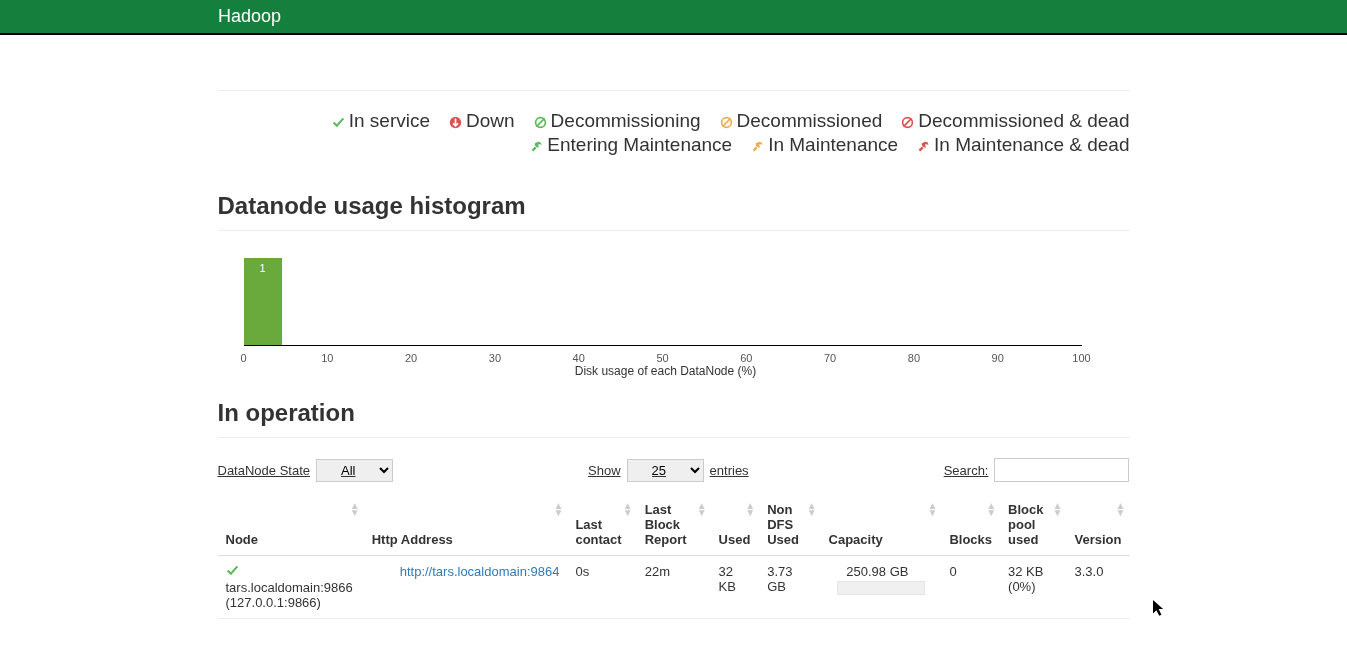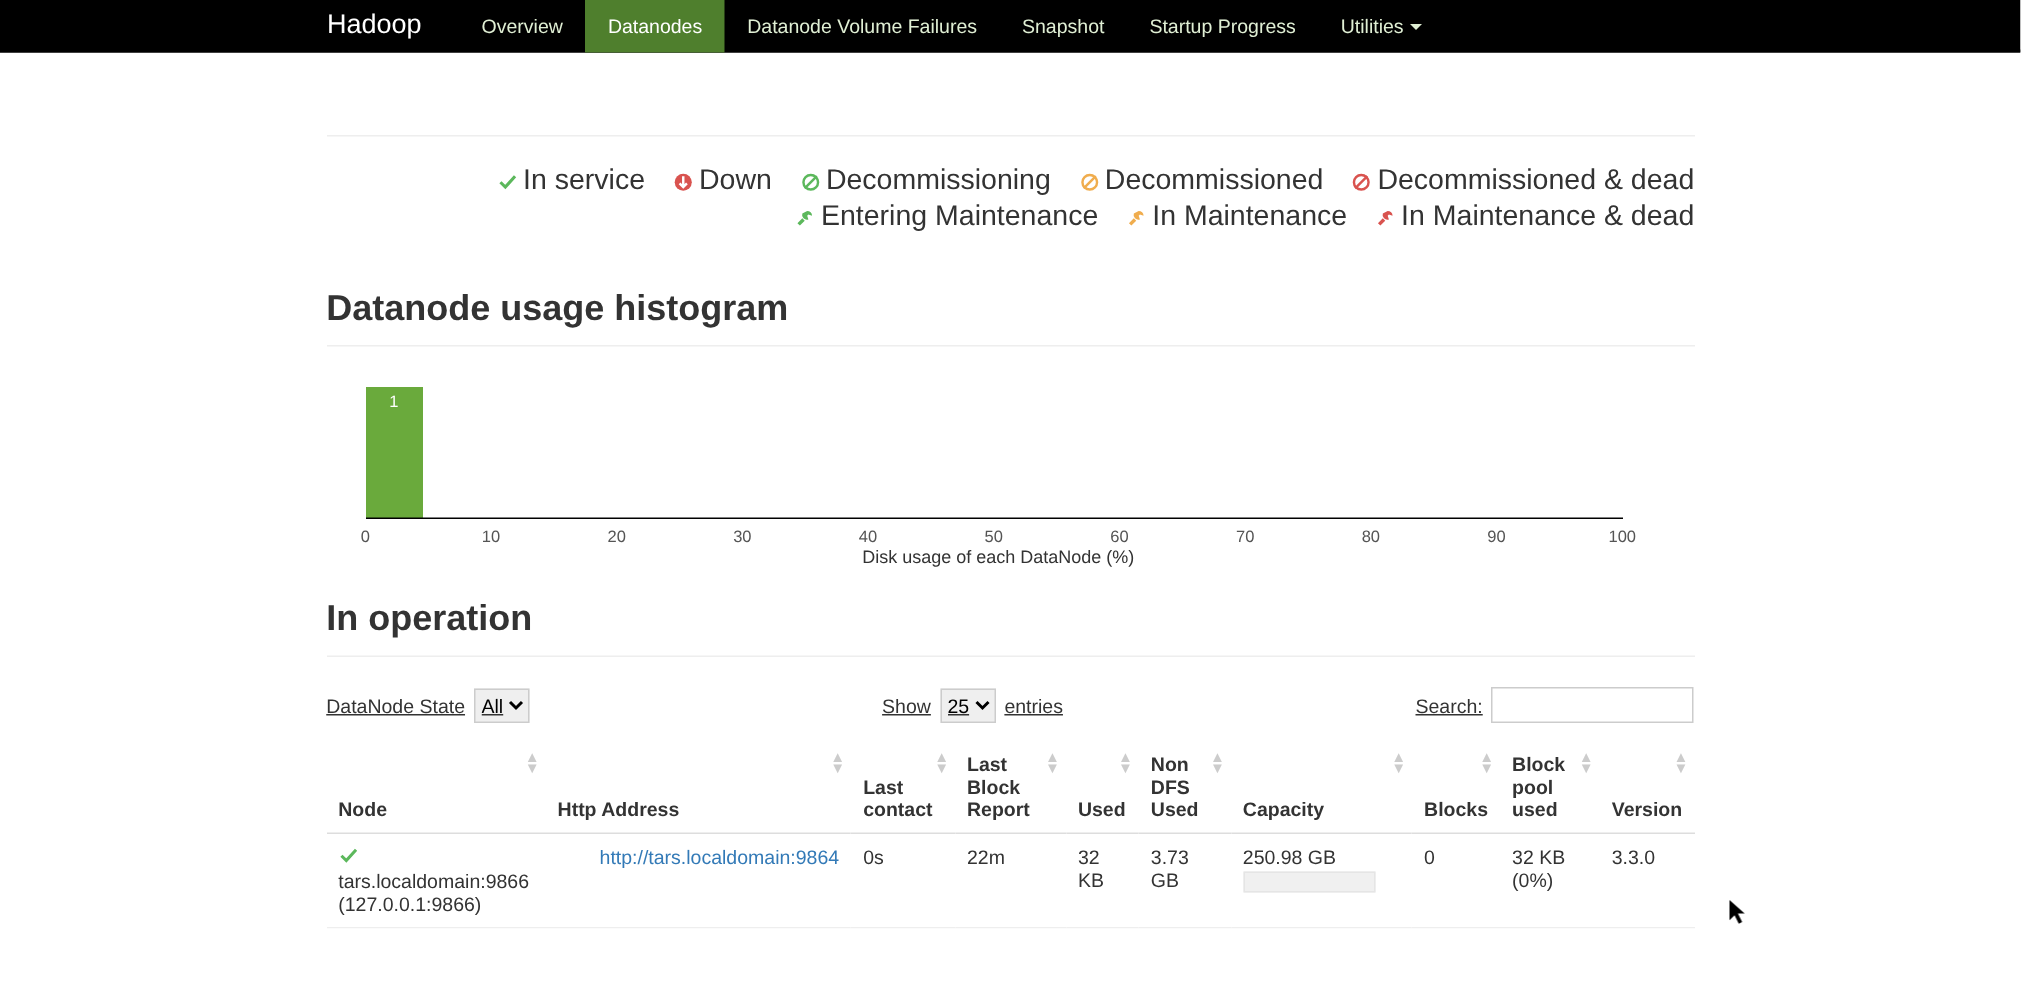--- a/index.html
+++ b/index.html
@@ -1,60 +1,52 @@
 <!DOCTYPE html>
 <html><head>
 <meta charset="utf-8">
 <style>
 * { margin:0; padding:0; box-sizing:border-box; }
 body { font-family: "Helvetica Neue", Helvetica, Arial, sans-serif; font-size:14px; color:#333; }
-.navbar { background:#000000; border-bottom:2px solid #000; height:35px; display:flex; align-items:center; padding:0 0; }
+.navbar { background:#15803d; border-bottom:2px solid #000; height:35px; display:flex; align-items:center; padding:0 0; }
 .navbar-inner { width:1128px; margin-left:218px; display:flex; align-items:center; height:100%; padding-left:0; }
 .brand { color:#fff; font-size:18px; font-weight:500; padding:0 15px 0 0; margin-right:10px; }
 .nav-item { color:#e0efd4; font-size:13px; padding:0 15px; height:35px; display:flex; align-items:center; cursor:pointer; }
 .nav-item.active { background:#4f7f2d; color:#fff; }
 .nav-item .caret { display:inline-block; width:0; height:0; margin-left:4px; border-left:4px solid transparent; border-right:4px solid transparent; border-top:4px solid #e0efd4; }
 .container { width:912px; margin:0 auto; padding-top:45px; }
 h1.page-title { font-size:36px; font-weight:500; color:#333; margin-bottom:10px; }
 .hr { border:0; border-top:1px solid #eee; margin:10px 0 18px 0; }
 .legend { text-align:right; font-size:19px; line-height:24px; }
 .legend span.item { display:inline-block; margin-left:18px; }
 .legend .ico { display:inline-block; width:14px; position:relative; top:2px; margin-right:4px; }
 h2.sect { font-size:24px; font-weight:700; color:#333; margin-top:35px; margin-bottom:8px; }
 .chart-wrap { position:relative; height:115px; margin-top:10px; }
 .chart-axis { position:absolute; left:26px; right:48px; bottom:18px; border-top:1px solid #000; }
 .chart-bar { position:absolute; bottom:18px; background:#6aaa3c; text-align:center; color:#fff; font-size:11px; padding-top:4px; }
 .chart-tick { position:absolute; bottom:0; font-size:11px; color:#555; transform:translateX(-50%); }
 .chart-xlabel { position:absolute; bottom:-14px; left:0; right:16px; text-align:center; font-size:12px; }
 .controls-row { display:flex; align-items:center; justify-content:space-between; margin:20px 0 12px 0; font-size:13px;text-decoration:underline; }
 .controls-row .grp { display:flex; align-items:center; gap:6px; }
-select { font-size:13px; padding:2px 0; border:1px solid #ccc; }
+select { font-size:13px; padding:2px 20px; border:1px solid #ccc; }
 input[type=search] { border:1px solid #ccc; padding:3px 5px; width:135px; height:24px; }
 table.dt { width:100%; border-collapse:collapse; font-size:13px; }
 table.dt th { text-align:left; font-weight:700; padding:8px 8px; border-bottom:1px solid #ddd; vertical-align:bottom; position:relative; font-size:13px; }
 table.dt th .sort { position:absolute; right:4px; top:8px; color:#ccc; font-size:10px; line-height:7px; }
 table.dt td { padding:8px 8px; vertical-align:top; border-bottom:1px solid #eee; }
 a.link { color:#337ab7; text-decoration:none;padding-left:28px; }
 .cap-bar { display:inline-block; width:88px; height:14px; background:#f0f0f0; border:1px solid #e5e5e5; vertical-align:middle; }
 .cursor { position:fixed; pointer-events:none; }
 </style>
 </head>
 <body>
 
 <div class="navbar">
   <div class="navbar-inner">
     <div class="brand">Hadoop</div>
-    <div id="nav-items" style="display: flex; height: 100%;">
-        <div class="nav-item">Overview</div>
-        <div class="nav-item active">Datanodes</div>
-        <div class="nav-item">Datanode Volume Failures</div>
-        <div class="nav-item">Snapshot</div>
-        <div class="nav-item">Startup Progress</div>
-        <div class="nav-item">Utilities<span class="caret"></span></div>
-      </div>
   </div>
 </div>
 
 <div class="container">
   <hr class="hr">
   <div class="legend" id="legend">
       <div><span class="item"><span class="ico"><svg width="13" height="13" viewBox="0 0 16 16">
               <path d="M2 8 L6 12 L14 3" stroke="#5cb85c" stroke-width="2.5" fill="none"></path>
             </svg></span>In service</span><span class="item"><span class="ico"><svg width="13" height="13" viewBox="0 0 16 16">
               <circle cx="8" cy="8" r="7" fill="#d9534f"></circle>
@@ -138,21 +130,21 @@
     <tbody id="tbody">
         <tr>
           <td><span><svg width="13" height="13" viewBox="0 0 16 16">
                 <path d="M2 8 L6 12 L14 3" stroke="#5cb85c" stroke-width="2.5" fill="none"></path>
               </svg></span><span>tars.localdomain:9866</span><br><span>(127.0.0.1:9866)</span></td>
           <td><a class="link">http://tars.localdomain:9864</a></td>
           <td>0s</td>
           <td>22m</td>
           <td>32 KB</td>
           <td>3.73 GB</td>
-          <td style="text-align:left"><span>250.98 GB</span> &nbsp; <span class="cap-bar"></span></td>
+          <td style="text-align:center"><span>250.98 GB</span> &nbsp; <span class="cap-bar"></span></td>
           <td>0</td>
           <td>32 KB (0%)</td>
           <td>3.3.0</td>
         </tr>
       </tbody>
   </table>
 
 </div>
 
 <svg class="cursor" style="left:1153px;top:600px" width="18" height="18" viewBox="0 0 16 16">

